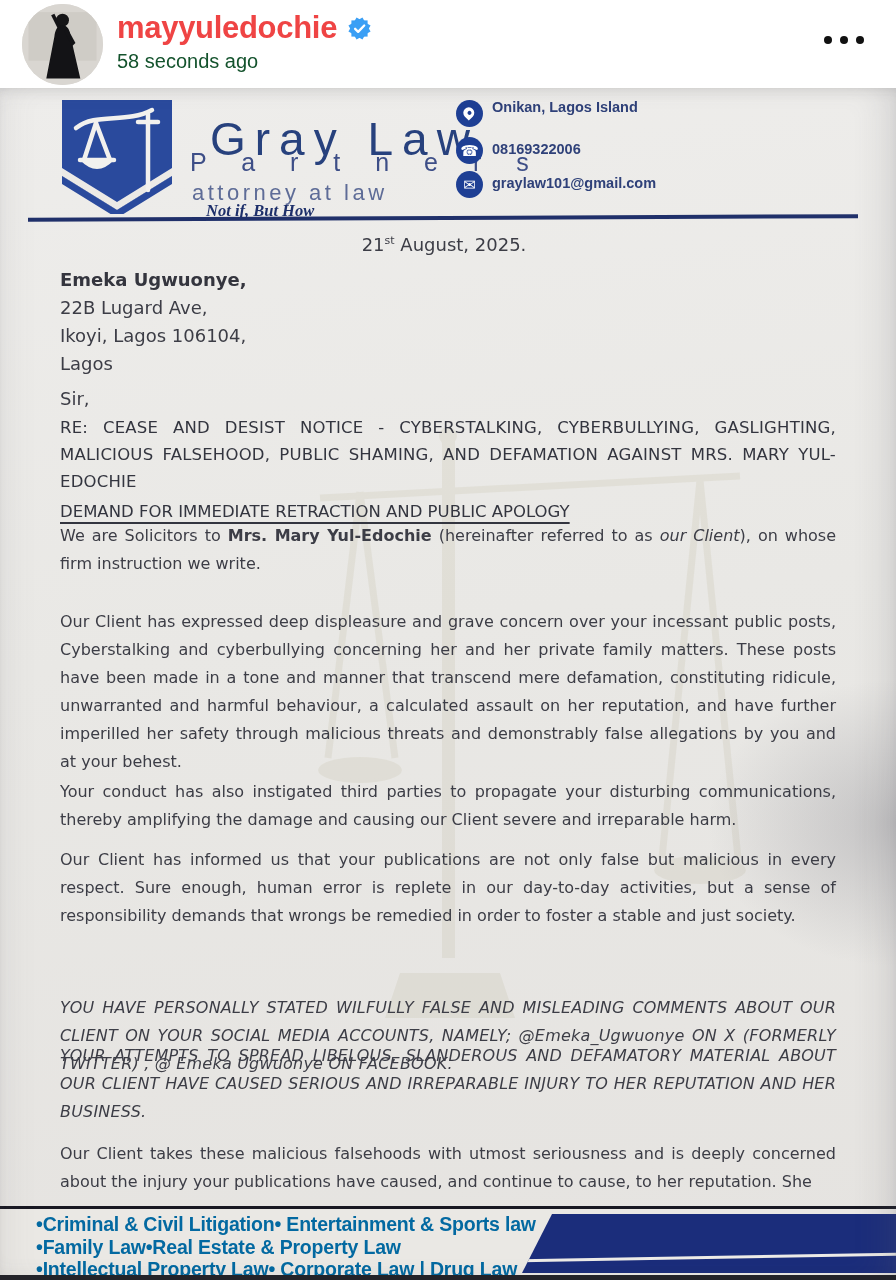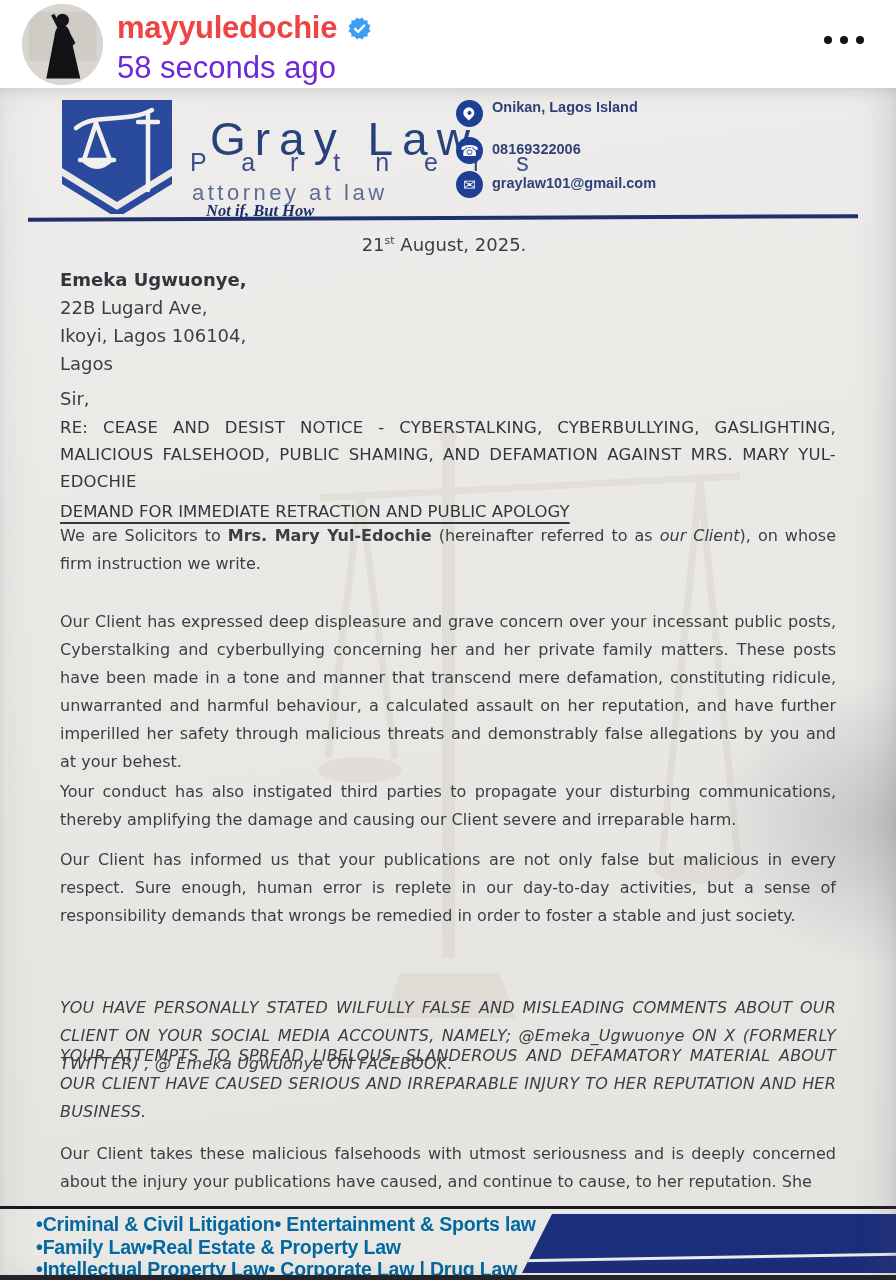--- a/index.html
+++ b/index.html
@@ -7,21 +7,21 @@
               font-family:"Liberation Sans", sans-serif; }
   .stage { position:relative; width:896px; height:1280px; background:#fff; overflow:hidden; }
 
   
   .post-header { position:absolute; top:0; left:0; width:896px; height:88px; background:#fff; }
   .avatar { position:absolute; left:22px; top:4px; width:81px; height:81px; border-radius:50%;
             overflow:hidden; background:#d9d6d1; }
   .username-row { position:absolute; left:117px; top:10px; display:flex; align-items:center; gap:9px; }
   .username { font-size:31px; font-weight:bold; color:#ef4444; letter-spacing:-0.3px; }
   .badge { width:27px; height:27px; display:inline-block; }
-  .timestamp { position:absolute; left:117px; top:50px; font-size:31px; color:#6d28d9; }
+  .timestamp { position:absolute; left:117px; top:50px; font-size:20px; color:#14532d; }
   .menu-dots { position:absolute; right:32px; top:36px; display:flex; gap:8px; cursor:pointer; }
   .menu-dots .dot { width:8px; height:8px; border-radius:50%; background:#111; }
 
   
   .paper { position:absolute; top:88px; left:0; width:896px; height:1192px;
            background:linear-gradient(173deg,#eeedeb 0%, #e9e8e5 45%, #e5e3e0 100%);
            color:#3e3f48; overflow:hidden; }
   .paper::after { content:''; position:absolute; inset:0; pointer-events:none;
            box-shadow: inset -20px 0 34px -12px rgba(95,95,105,0.20),
                        inset 20px 0 34px -16px rgba(95,95,105,0.10),

